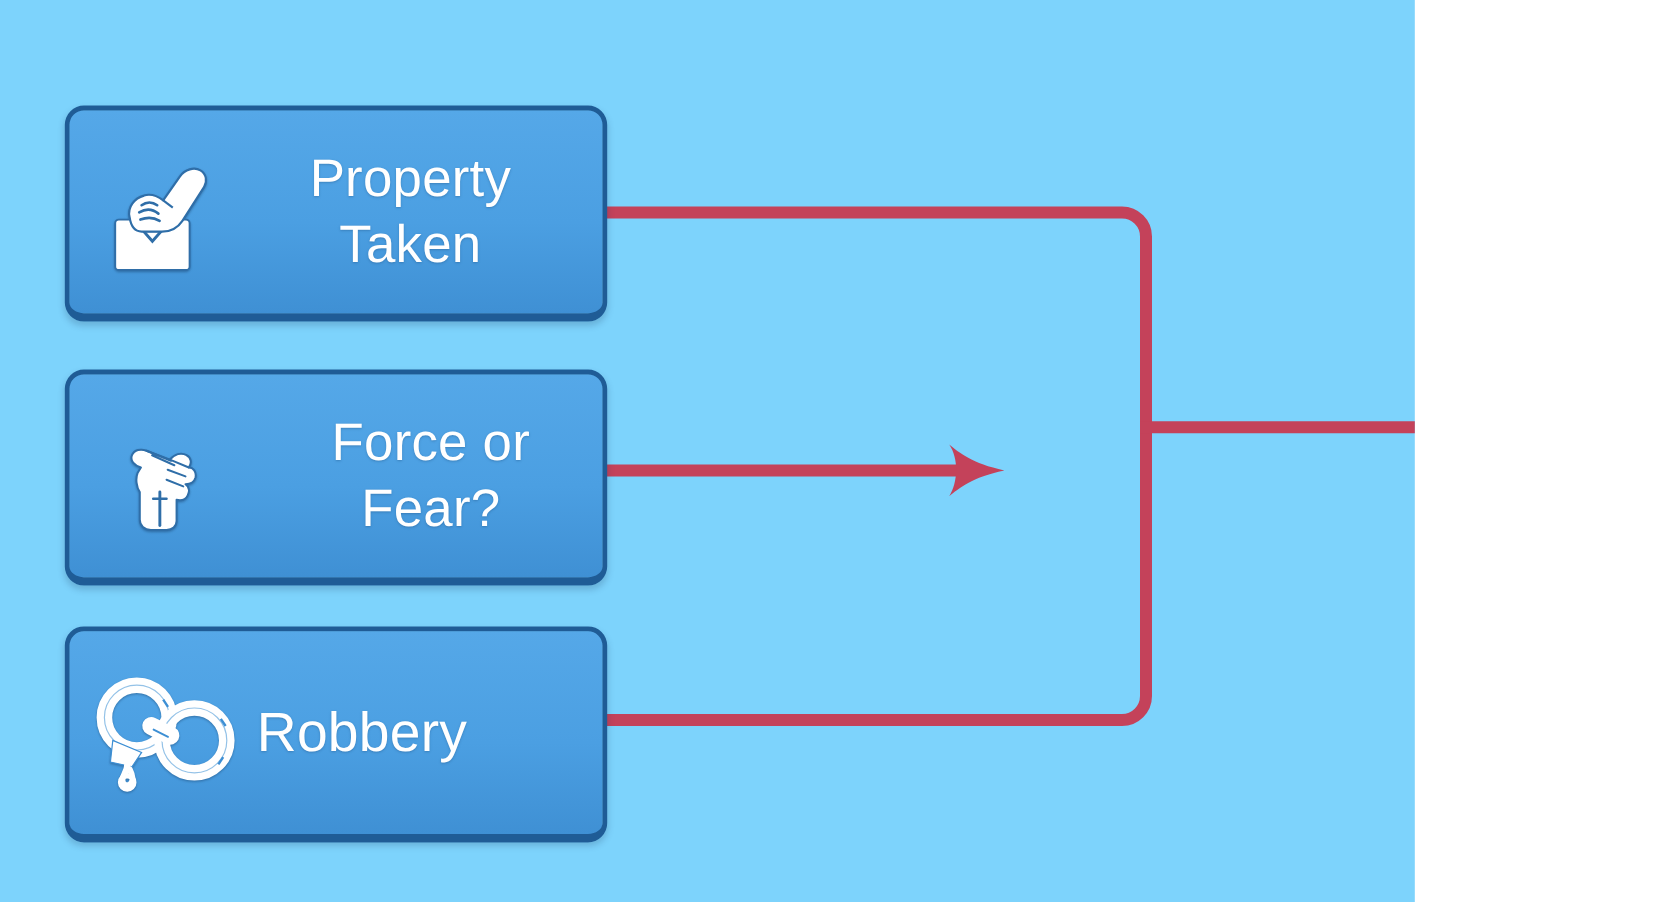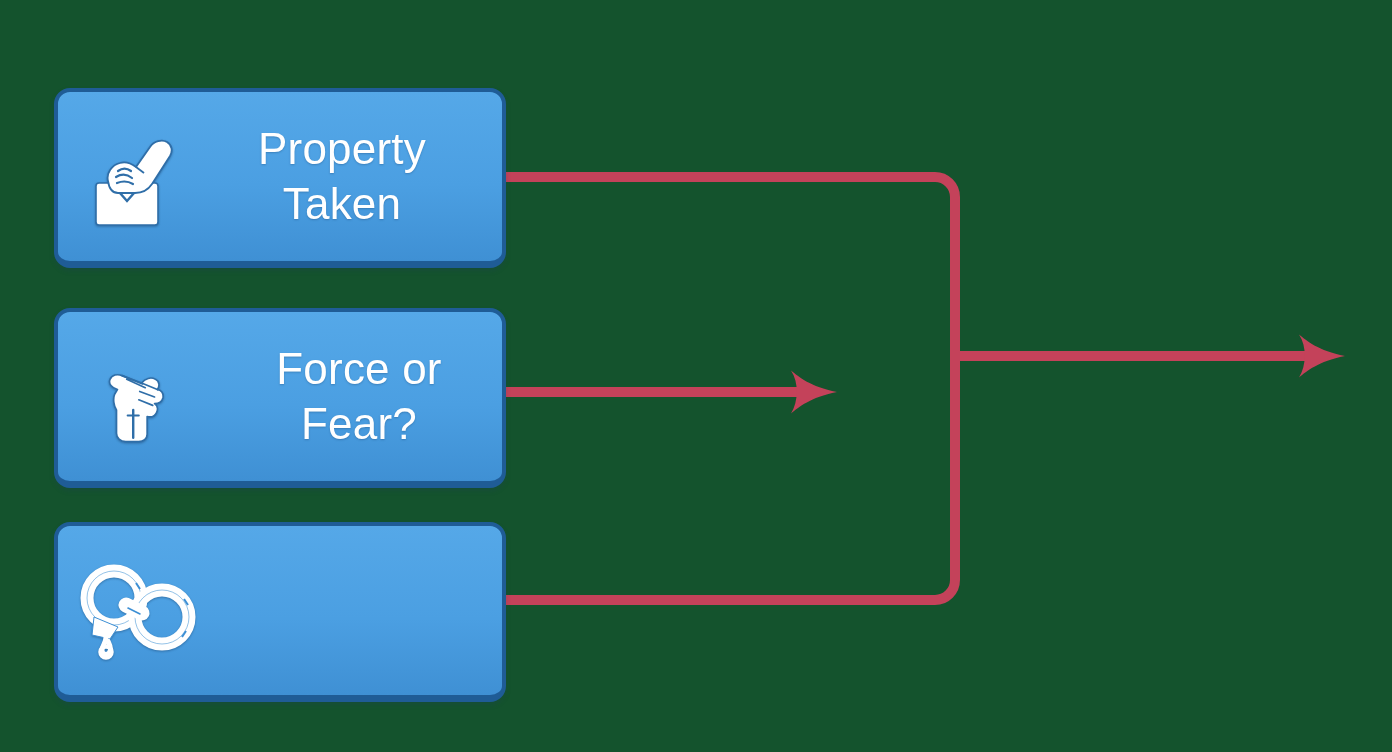--- a/index.html
+++ b/index.html
@@ -5,23 +5,23 @@
   html, body {
     margin: 0;
     padding: 0;
     background: #ffffff;
   }
   body {
     font-family: "Liberation Sans", sans-serif;
   }
   #canvas {
     position: relative;
-    width: 1392px;
+    width: 1179px;
     height: 752px;
-    background: #14532d;
+    background: #7dd3fc;
     overflow: hidden;
   }
   #connector-layer {
     position: absolute;
     left: 0;
     top: 0;
     width: 1392px;
     height: 752px;
     pointer-events: none;
   }
@@ -135,15 +135,16 @@
         <circle cx="36" cy="101" r="5.5" fill="none" stroke="#ffffff" stroke-width="4.5"></circle>
         <circle cx="92" cy="66" r="27" fill="none" stroke="#ffffff" stroke-width="13"></circle>
         <circle cx="92" cy="66" r="27" fill="none" stroke="#3d8fd4" stroke-width="1" opacity="0.55"></circle>
         <path d="M56 54 L72 62" fill="none" stroke="#ffffff" stroke-width="15" stroke-linecap="round"></path>
         <path d="M58 57 L70 63" fill="none" stroke="#3d8fd4" stroke-width="1.6" stroke-linecap="round"></path>
         <path d="M66 32 L70 38" fill="none" stroke="#3d8fd4" stroke-width="2"></path>
         <path d="M114 48 L118 54" fill="none" stroke="#3d8fd4" stroke-width="2"></path>
         <path d="M112 86 L116 80" fill="none" stroke="#3d8fd4" stroke-width="2"></path>
       </svg>
     </span>
+    <span class="node-label">Robbery</span>
   </div>
 
 </div>
 
 </body></html>

